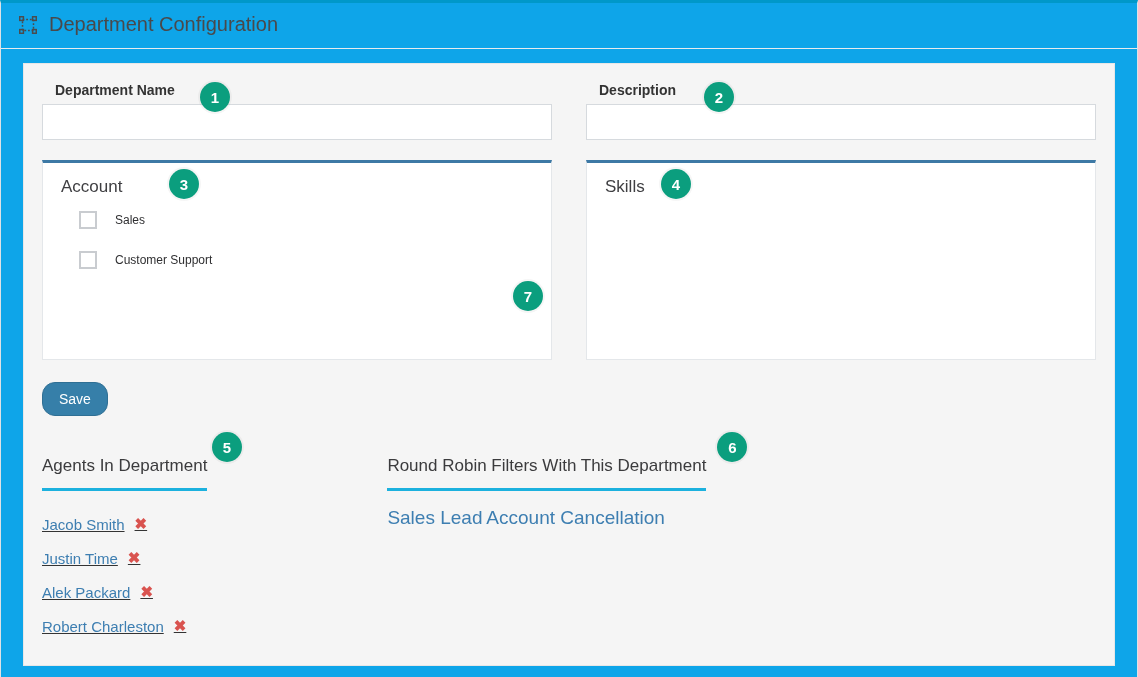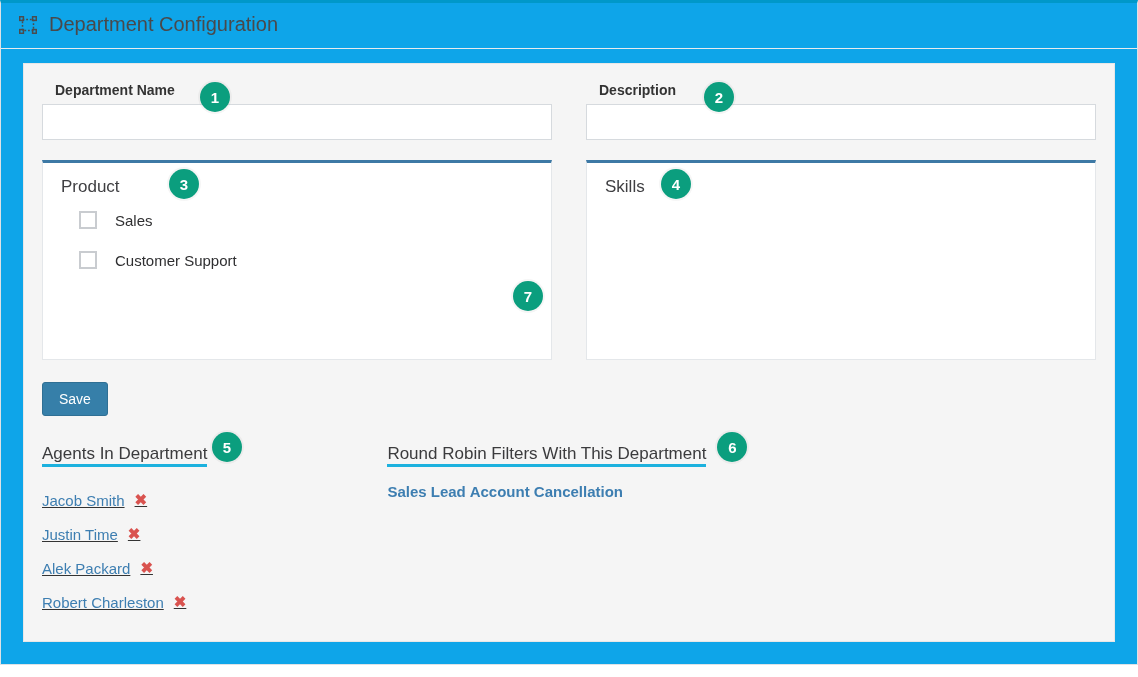--- a/index.html
+++ b/index.html
@@ -75,47 +75,48 @@
     margin: 10px 0 22px 0;
   }
   .checkbox {
     width: 18px;
     height: 18px;
     border: 2px solid #c9ccd0;
     background: #fff;
     display: inline-block;
   }
   .check-label {
-    font-size: 15px;
+    font-size: 12px;
     color: #2f2f31;
   }
   .save-btn {
     margin-top: 22px;
     background: #367fa9;
     color: #fff;
     border: 1px solid #2f6f94;
-    border-radius: 3px;
+    border-radius: 13px;
     padding: 8px 16px;
     font-size: 14px;
     cursor: pointer;
   }
   .lower {
     display: flex;
     gap: 180px;
     margin-top: 28px;
   }
   .lower-col { }
   .section-heading {
     font-size: 17px;
     color: #3b3b3d;
     font-weight: 400;
     display: inline-block;
-    padding-bottom: 0;
+    padding-bottom: 12px;
     border-bottom: 3px solid #1cb1de;
     margin-bottom: 16px;
+    margin-top: 12px;
   }
   .agent-list li {
     list-style: none;
     margin: 8px 0 16px 0;
     display: flex;
     align-items: center;
     gap: 10px;
     text-decoration: underline;
   }
   .agent-link {
@@ -131,24 +132,23 @@
   }
   .rr-section-title {
     font-size: 16px;
     color: #333;
     margin-top: 4px;
     margin-bottom: 8px;
   }
   .rr-link {
     color: #3d7eb1;
     text-decoration: none;
-    font-size: 15px;
+    font-size: 19px;
     display: inline-block;
     margin-bottom: 18px;
-    font-weight: bold;
   }
   .badge {
     position: absolute;
     width: 30px;
     height: 30px;
     border-radius: 50%;
     background: #0b9e7e;
     color: #fff;
     font-weight: 600;
     display: flex;
@@ -202,21 +202,21 @@
           <input class="text-input" type="text" value="" style="">
         </div>
       </div>
 
       <div class="row">
 
         <div class="col">
           <div class="panel rel">
             <span class="badge b3">3</span>
             <span class="badge b7">7</span>
-            <div class="panel-title">Product</div>
+            <div class="panel-title">Account</div>
             <div class="check-list">
               <div class="check-item">
                 <span class="checkbox"></span>
                 <span class="check-label">Sales</span>
               </div>
               <div class="check-item">
                 <span class="checkbox"></span>
                 <span class="check-label">Customer Support</span>
               </div>
             </div>

